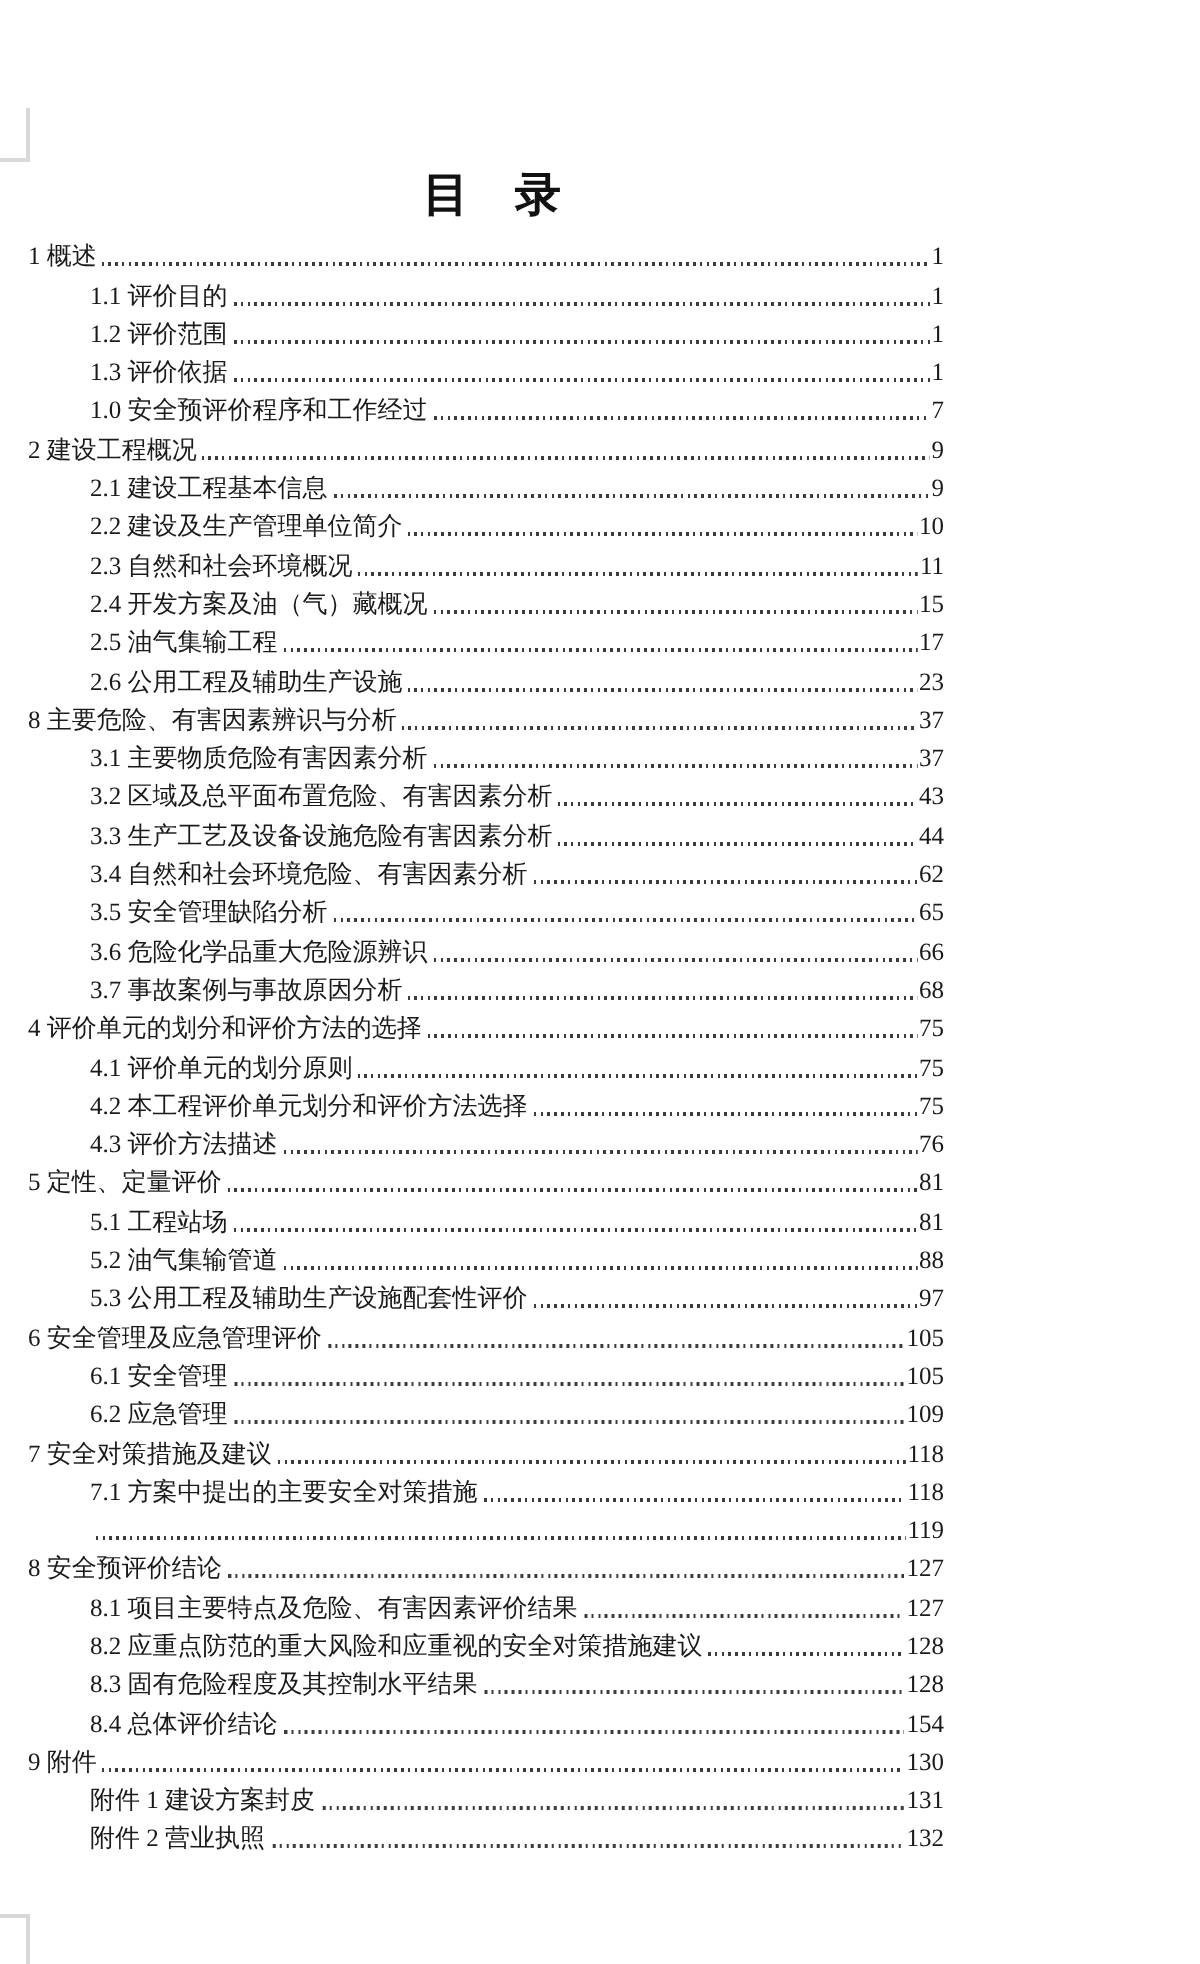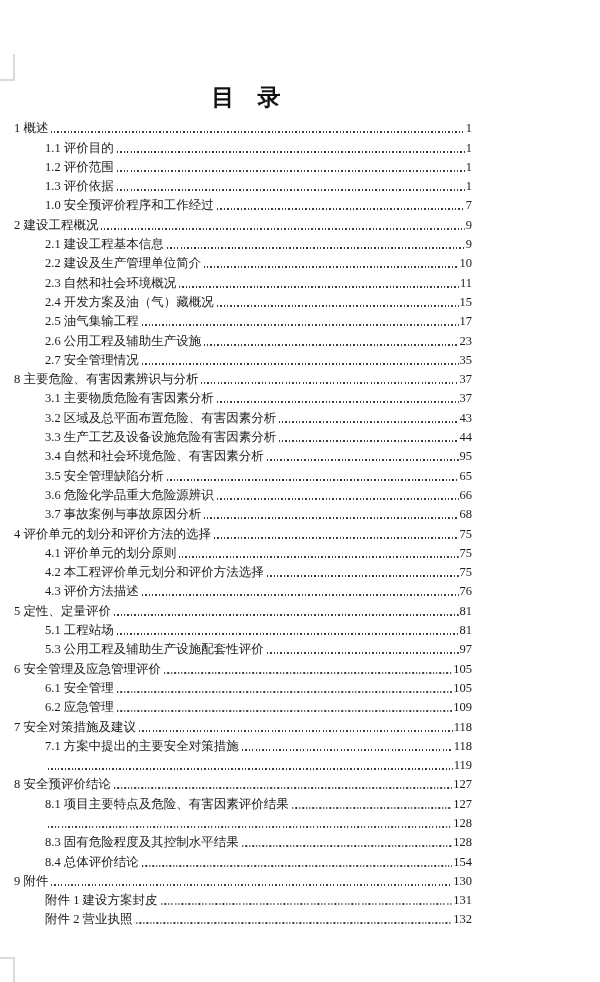--- a/index.html
+++ b/index.html
@@ -138,25 +138,20 @@
       <div class="toc-row level-2">
     <span class="toc-label">2.5 油气集输工程</span>
     <span class="toc-leader"></span>
     <span class="toc-page">17</span>
   </div>
       <div class="toc-row level-2">
     <span class="toc-label">2.6 公用工程及辅助生产设施</span>
     <span class="toc-leader"></span>
     <span class="toc-page">23</span>
   </div>
-      <div class="toc-row level-2">
-    <span class="toc-label">2.7 安全管理情况</span>
-    <span class="toc-leader"></span>
-    <span class="toc-page">35</span>
-  </div>
       <div class="toc-row level-1">
     <span class="toc-label">8 主要危险、有害因素辨识与分析</span>
     <span class="toc-leader"></span>
     <span class="toc-page">37</span>
   </div>
       <div class="toc-row level-2">
     <span class="toc-label">3.1 主要物质危险有害因素分析</span>
     <span class="toc-leader"></span>
     <span class="toc-page">37</span>
   </div>
@@ -166,21 +161,21 @@
     <span class="toc-page">43</span>
   </div>
       <div class="toc-row level-2">
     <span class="toc-label">3.3 生产工艺及设备设施危险有害因素分析</span>
     <span class="toc-leader"></span>
     <span class="toc-page">44</span>
   </div>
       <div class="toc-row level-2">
     <span class="toc-label">3.4 自然和社会环境危险、有害因素分析</span>
     <span class="toc-leader"></span>
-    <span class="toc-page">95</span>
+    <span class="toc-page">62</span>
   </div>
       <div class="toc-row level-2">
     <span class="toc-label">3.5 安全管理缺陷分析</span>
     <span class="toc-leader"></span>
     <span class="toc-page">65</span>
   </div>
       <div class="toc-row level-2">
     <span class="toc-label">3.6 危险化学品重大危险源辨识</span>
     <span class="toc-leader"></span>
     <span class="toc-page">66</span>
@@ -214,20 +209,25 @@
     <span class="toc-label">5 定性、定量评价</span>
     <span class="toc-leader"></span>
     <span class="toc-page">81</span>
   </div>
       <div class="toc-row level-2">
     <span class="toc-label">5.1 工程站场</span>
     <span class="toc-leader"></span>
     <span class="toc-page">81</span>
   </div>
       <div class="toc-row level-2">
+    <span class="toc-label">5.2 油气集输管道</span>
+    <span class="toc-leader"></span>
+    <span class="toc-page">88</span>
+  </div>
+      <div class="toc-row level-2">
     <span class="toc-label">5.3 公用工程及辅助生产设施配套性评价</span>
     <span class="toc-leader"></span>
     <span class="toc-page">97</span>
   </div>
       <div class="toc-row level-1">
     <span class="toc-label">6 安全管理及应急管理评价</span>
     <span class="toc-leader"></span>
     <span class="toc-page">105</span>
   </div>
       <div class="toc-row level-2">
@@ -258,20 +258,21 @@
     <span class="toc-label">8 安全预评价结论</span>
     <span class="toc-leader"></span>
     <span class="toc-page">127</span>
   </div>
       <div class="toc-row level-2">
     <span class="toc-label">8.1 项目主要特点及危险、有害因素评价结果</span>
     <span class="toc-leader"></span>
     <span class="toc-page">127</span>
   </div>
       <div class="toc-row level-2">
+    <span class="toc-label">8.2 应重点防范的重大风险和应重视的安全对策措施建议</span>
     <span class="toc-leader"></span>
     <span class="toc-page">128</span>
   </div>
       <div class="toc-row level-2">
     <span class="toc-label">8.3 固有危险程度及其控制水平结果</span>
     <span class="toc-leader"></span>
     <span class="toc-page">128</span>
   </div>
       <div class="toc-row level-2">
     <span class="toc-label">8.4 总体评价结论</span>

